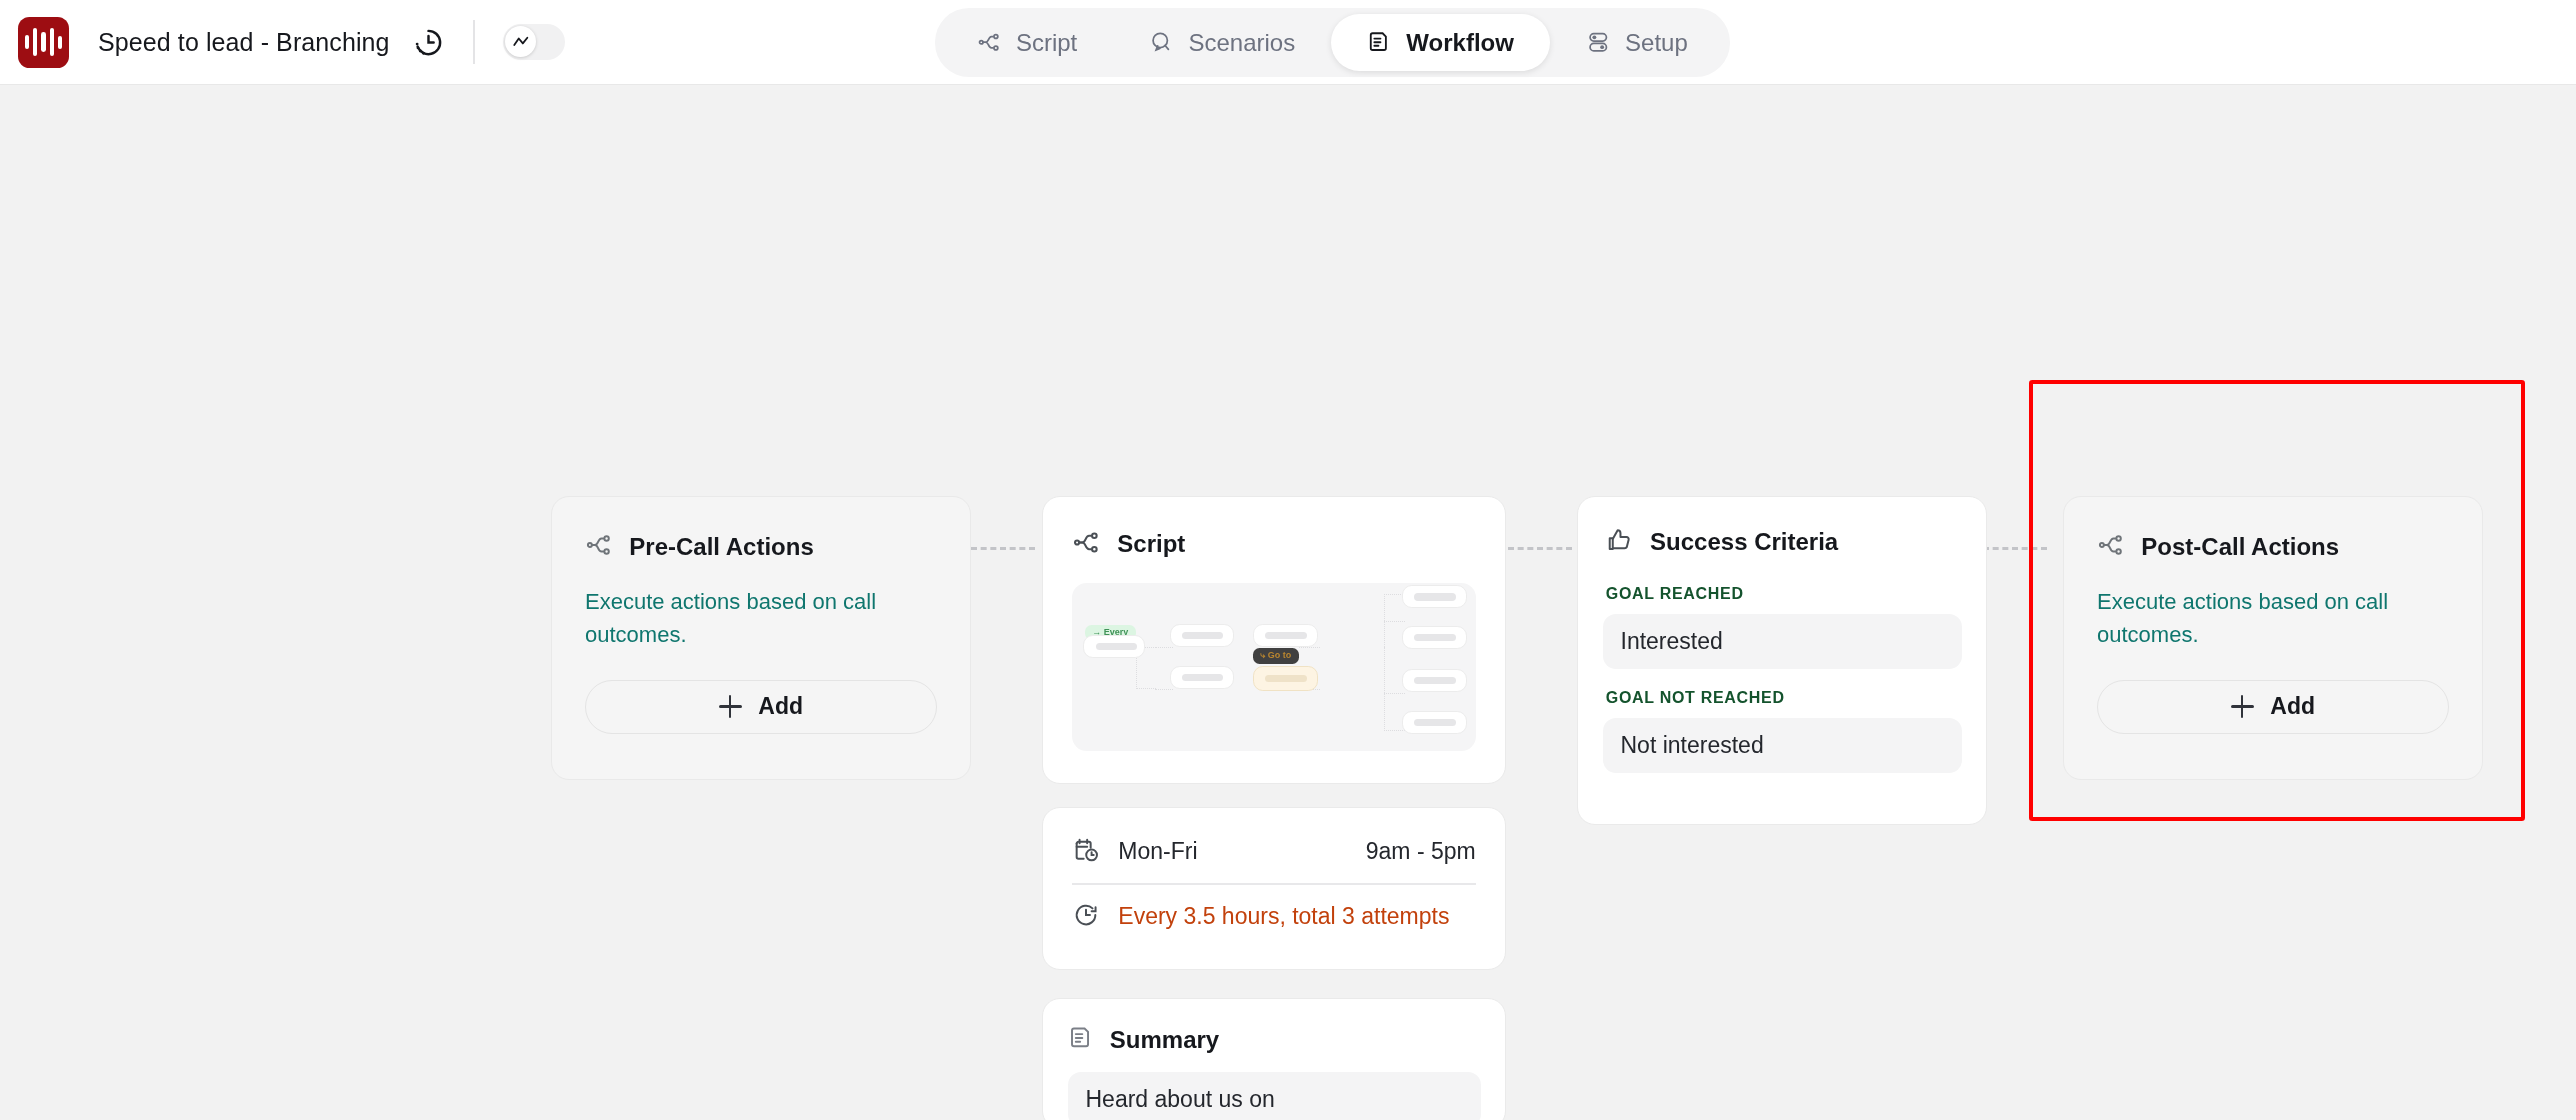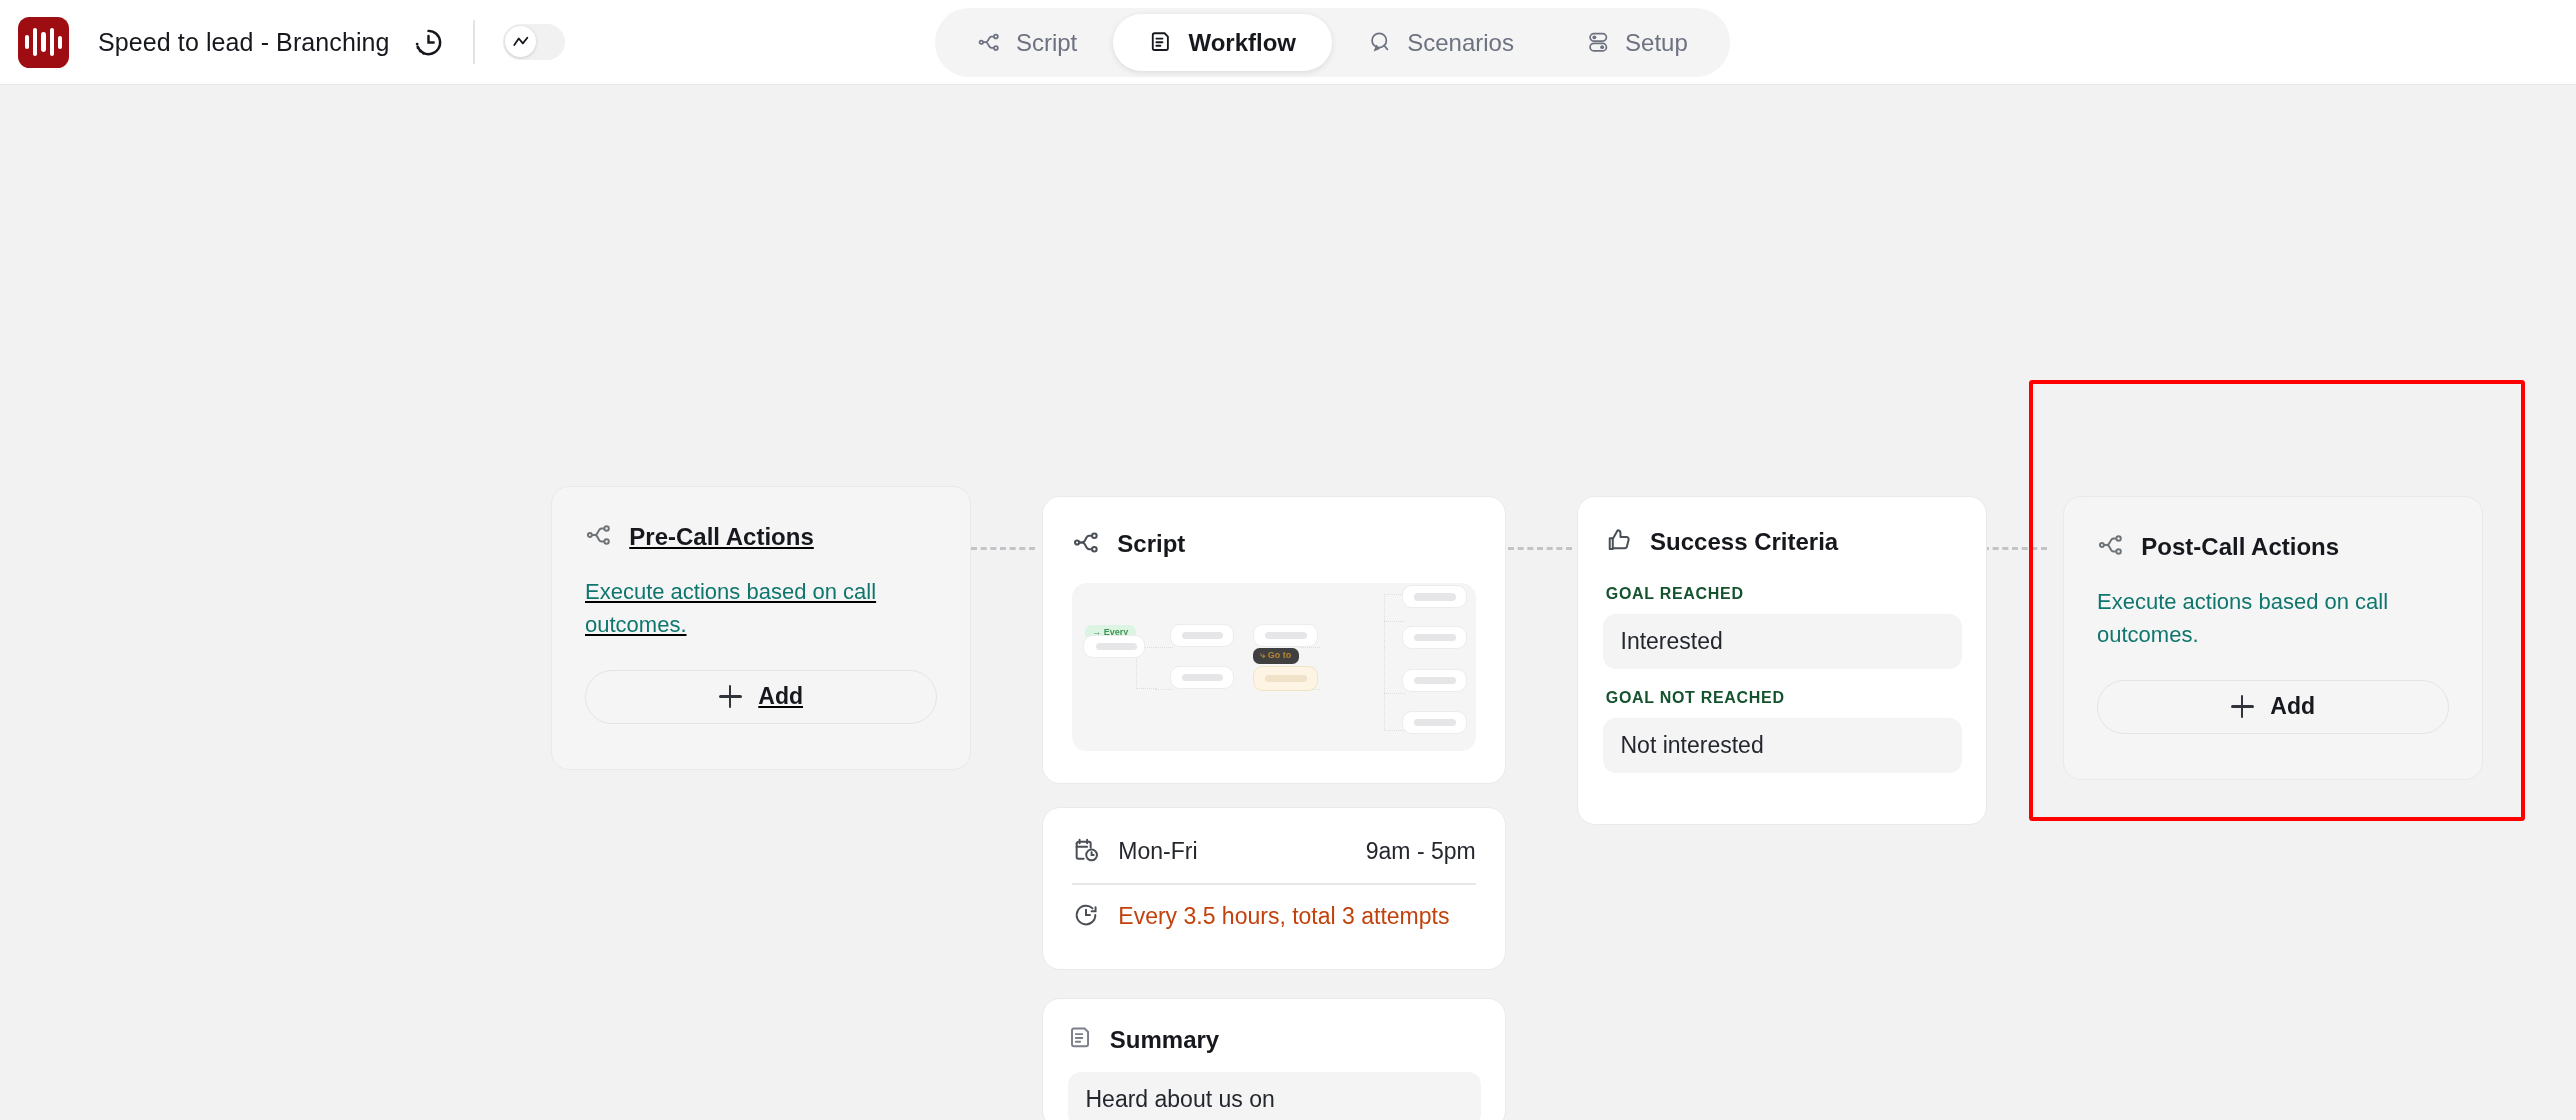--- a/index.html
+++ b/index.html
@@ -164,39 +164,39 @@
           <circle cx="4.2" cy="12" r="1.7"></circle>
             <circle cx="18.5" cy="6.4" r="1.9"></circle>
             <circle cx="18.5" cy="17.6" r="1.9"></circle>
           <path d="M6 12h2.3c1.6 0 2.2-1 2.8-2.4.7-1.6 1.4-3.2 3-3.2h1.6" stroke-linecap="round"></path>
           <path d="M6 12h2.3c1.6 0 2.2 1 2.8 2.4.7 1.6 1.4 3.2 3 3.2h1.6" stroke-linecap="round"></path>
         </svg>
       </span>
       <span>Script</span>
     </div>
 
-    <div class="tab active">
-      <span class="ic">
-        <svg width="24.5" height="24.5" viewBox="0 0 24 24" fill="none" stroke="currentColor" stroke-width="1.8" stroke-linecap="round">
-          <path d="M5.5 3.2h9.8l3.2 3.2v11.4c0 1-.8 1.8-1.8 1.8H5.5c-1 0-1.8-.8-1.8-1.8V5c0-1 .8-1.8 1.8-1.8z"></path>
-          <path d="M7.2 8.4h6M7.2 12h6M7.2 15.4h4"></path>
-        </svg>
-      </span>
-      <span>Workflow</span>
-    </div>
-
     <div class="tab">
       <span class="ic">
         <svg width="24.5" height="24.5" viewBox="0 0 24 24" fill="none" stroke="currentColor" stroke-width="1.7" stroke-linecap="round">
           <circle cx="11" cy="10.2" r="7"></circle>
           <path d="M15.8 15.2 19 19"></path>
           <path d="M8.5 15.6 7 19.5l3.6-1.5"></path>
         </svg>
       </span>
       <span>Scenarios</span>
+    </div>
+
+    <div class="tab active">
+      <span class="ic">
+        <svg width="24.5" height="24.5" viewBox="0 0 24 24" fill="none" stroke="currentColor" stroke-width="1.8" stroke-linecap="round">
+          <path d="M5.5 3.2h9.8l3.2 3.2v11.4c0 1-.8 1.8-1.8 1.8H5.5c-1 0-1.8-.8-1.8-1.8V5c0-1 .8-1.8 1.8-1.8z"></path>
+          <path d="M7.2 8.4h6M7.2 12h6M7.2 15.4h4"></path>
+        </svg>
+      </span>
+      <span>Workflow</span>
     </div>
 
     <div class="tab">
       <span class="ic">
         <svg width="24.5" height="24.5" viewBox="0 0 24 24" fill="none" stroke="currentColor" stroke-width="1.7">
           <rect x="4" y="3.6" width="16" height="7.2" rx="3.6"></rect>
             <circle cx="8.2" cy="7.2" r="1.9" fill="currentColor" stroke="none"></circle>
           <rect x="4" y="13.2" width="16" height="7.2" rx="3.6"></rect>
             <circle cx="15.8" cy="16.8" r="1.9" fill="currentColor" stroke="none"></circle>
         </svg>
@@ -206,21 +206,21 @@
 
   </div>
 </div>
 
 <div class="canvas">
 
   <div class="conn" style="left:971px; top:462px; width:64px;"></div>
   <div class="conn" style="left:1508px; top:462px; width:64px;"></div>
   <div class="conn" style="left:1983px; top:462px; width:64px;"></div>
 
-  <div class="card muted" style="left:551px; top:401px; width:420px; height:284px; padding:34px 33px;text-decoration:underline;">
+  <div class="card muted" style="left:551px; top:411px; width:420px; height:284px; padding:34px 33px;">
     <div class="card-head">
       <span>
         <svg width="28" height="28" viewBox="0 0 24 24" fill="none" stroke="#6f7479" stroke-width="1.7">
           <circle cx="4.2" cy="12" r="1.7"></circle>
             <circle cx="18.5" cy="6.4" r="1.9"></circle>
             <circle cx="18.5" cy="17.6" r="1.9"></circle>
           <path d="M6 12h2.3c1.6 0 2.2-1 2.8-2.4.7-1.6 1.4-3.2 3-3.2h1.6" stroke-linecap="round"></path>
           <path d="M6 12h2.3c1.6 0 2.2 1 2.8 2.4.7 1.6 1.4 3.2 3 3.2h1.6" stroke-linecap="round"></path>
         </svg>
       </span>

